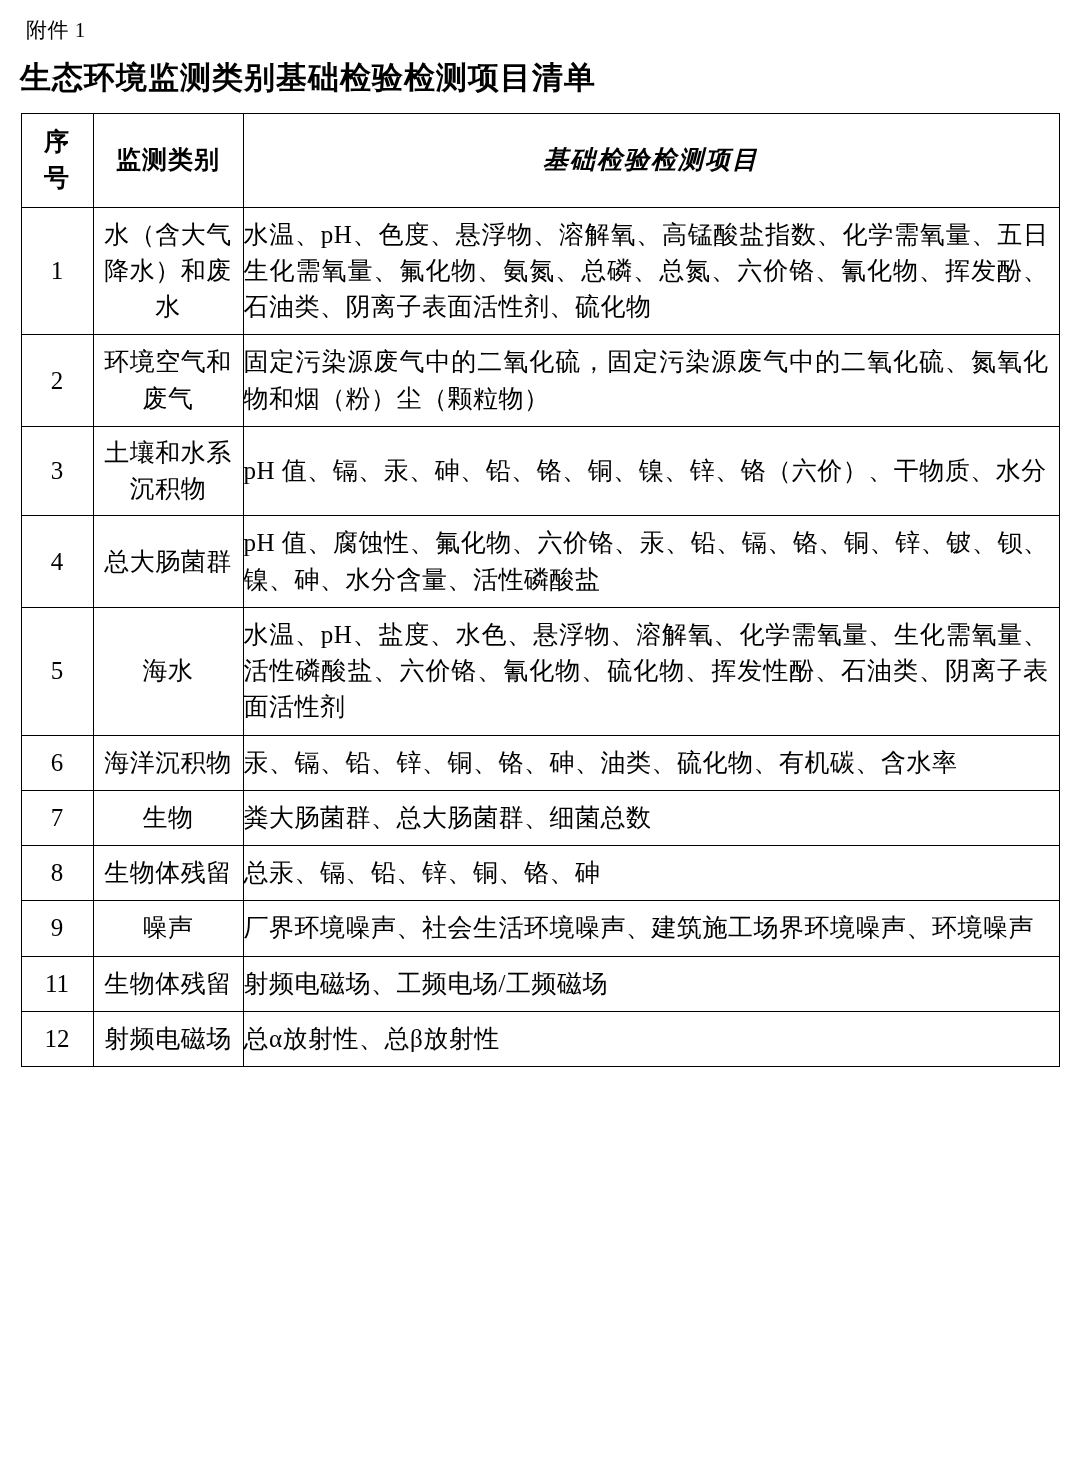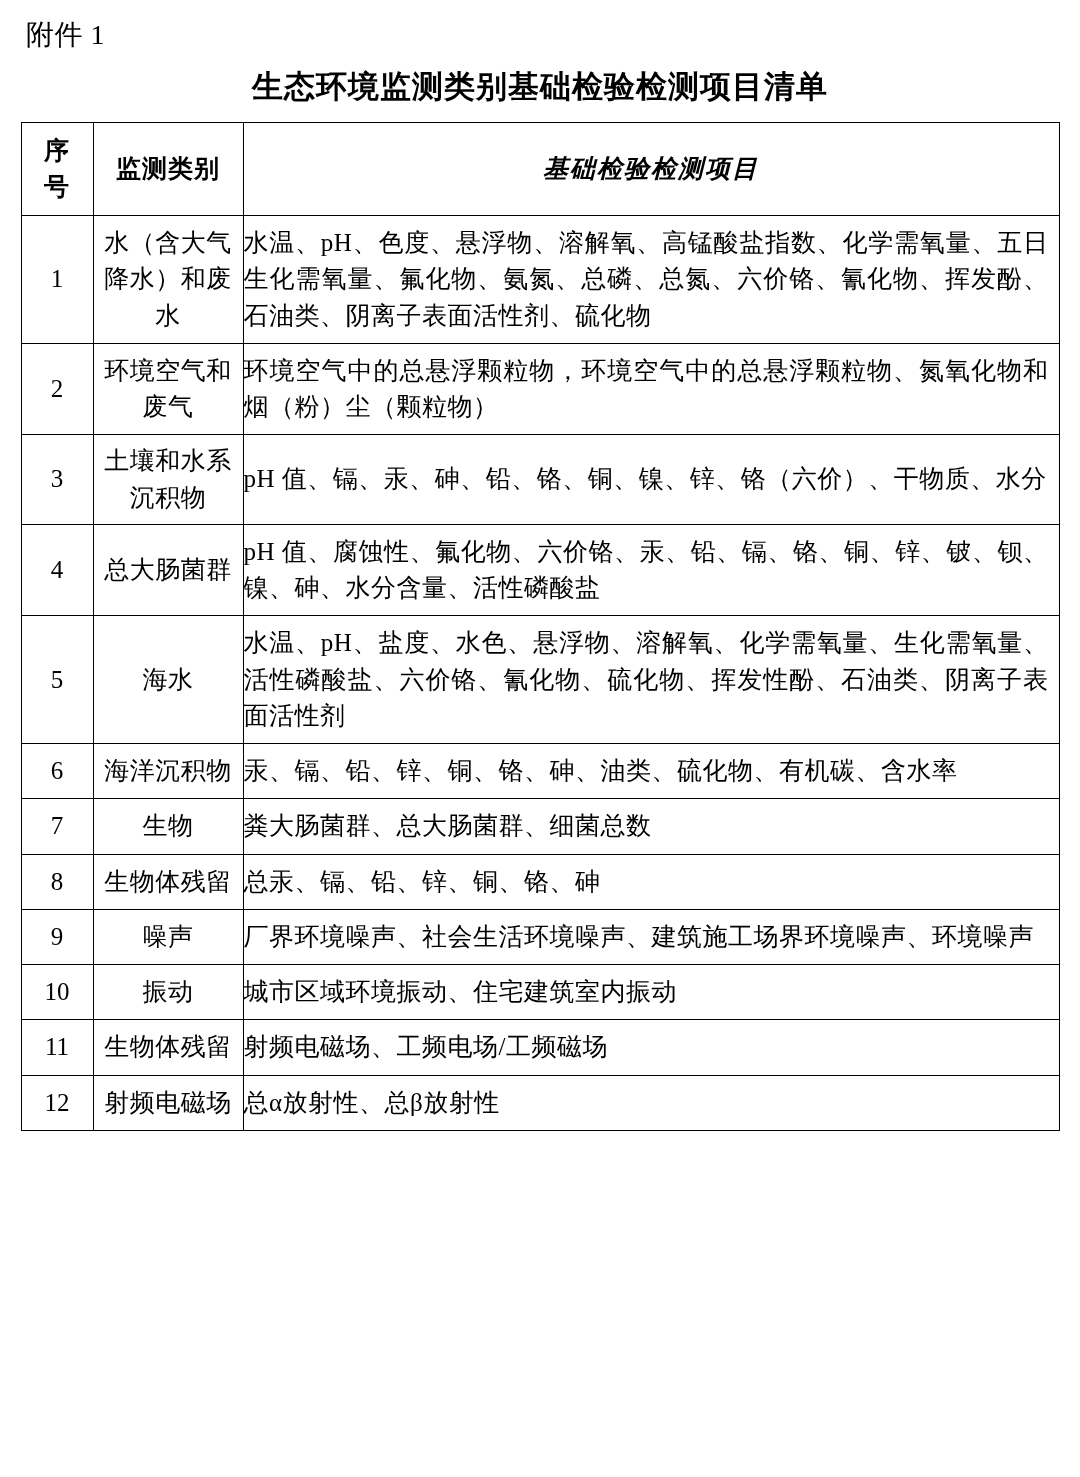--- a/index.html
+++ b/index.html
@@ -14,28 +14,28 @@
     color: #000000;
   }
   .page {
     width: 1080px;
     min-height: 1477px;
     box-sizing: border-box;
     padding: 18px 20px 10px 20px;
     position: relative;
   }
   .attachment-label {
-    font-size: 28px;
+    font-size: 21px;
     line-height: 1.2;
     letter-spacing: 0.5px;
     margin: 0 0 14px 6px;
     font-family: "Liberation Serif", "DejaVu Serif", serif;
   }
   .doc-title {
-    text-align: center;
+    text-align: left;
     font-size: 31px;
     font-weight: bold;
     letter-spacing: 1px;
     margin: 0 0 14px 0;
     font-family: "Liberation Serif", "DejaVu Serif", serif;
   }
   table.list {
     border-collapse: collapse;
     width: 1038px;
     margin: 0 auto;
@@ -113,21 +113,21 @@
     </thead>
     <tbody>
       <tr>
         <td class="idx">1</td>
         <td class="cat">水（含大气降水）和废水</td>
         <td class="items">水温、pH、色度、悬浮物、溶解氧、高锰酸盐指数、化学需氧量、五日生化需氧量、氟化物、氨氮、总磷、总氮、六价铬、氰化物、挥发酚、石油类、阴离子表面活性剂、硫化物</td>
       </tr>
       <tr>
         <td class="idx">2</td>
         <td class="cat">环境空气和废气</td>
-        <td class="items">环境空气中的总悬浮颗粒物，环境空气中的总悬浮颗粒物、氮氧化物和烟（粉）尘（颗粒物）</td>
+        <td class="items">固定污染源废气中的二氧化硫，固定污染源废气中的二氧化硫、氮氧化物和烟（粉）尘（颗粒物）</td>
       </tr>
       <tr>
         <td class="idx">3</td>
         <td class="cat">土壤和水系沉积物</td>
         <td class="items">pH 值、镉、汞、砷、铅、铬、铜、镍、锌、铬（六价）、干物质、水分</td>
       </tr>
       <tr>
         <td class="idx">4</td>
         <td class="cat">总大肠菌群</td>
         <td class="items">pH 值、腐蚀性、氟化物、六价铬、汞、铅、镉、铬、铜、锌、铍、钡、镍、砷、水分含量、活性磷酸盐</td>
@@ -151,25 +151,20 @@
         <td class="idx">8</td>
         <td class="cat">生物体残留</td>
         <td class="items">总汞、镉、铅、锌、铜、铬、砷</td>
       </tr>
       <tr>
         <td class="idx">9</td>
         <td class="cat">噪声</td>
         <td class="items">厂界环境噪声、社会生活环境噪声、建筑施工场界环境噪声、环境噪声</td>
       </tr>
       <tr>
-        <td class="idx">10</td>
-        <td class="cat">振动</td>
-        <td class="items">城市区域环境振动、住宅建筑室内振动</td>
-      </tr>
-      <tr>
         <td class="idx">11</td>
         <td class="cat">生物体残留</td>
         <td class="items">射频电磁场、工频电场/工频磁场</td>
       </tr>
       <tr>
         <td class="idx">12</td>
         <td class="cat">射频电磁场</td>
         <td class="items">总α放射性、总β放射性</td>
       </tr>
     </tbody>

